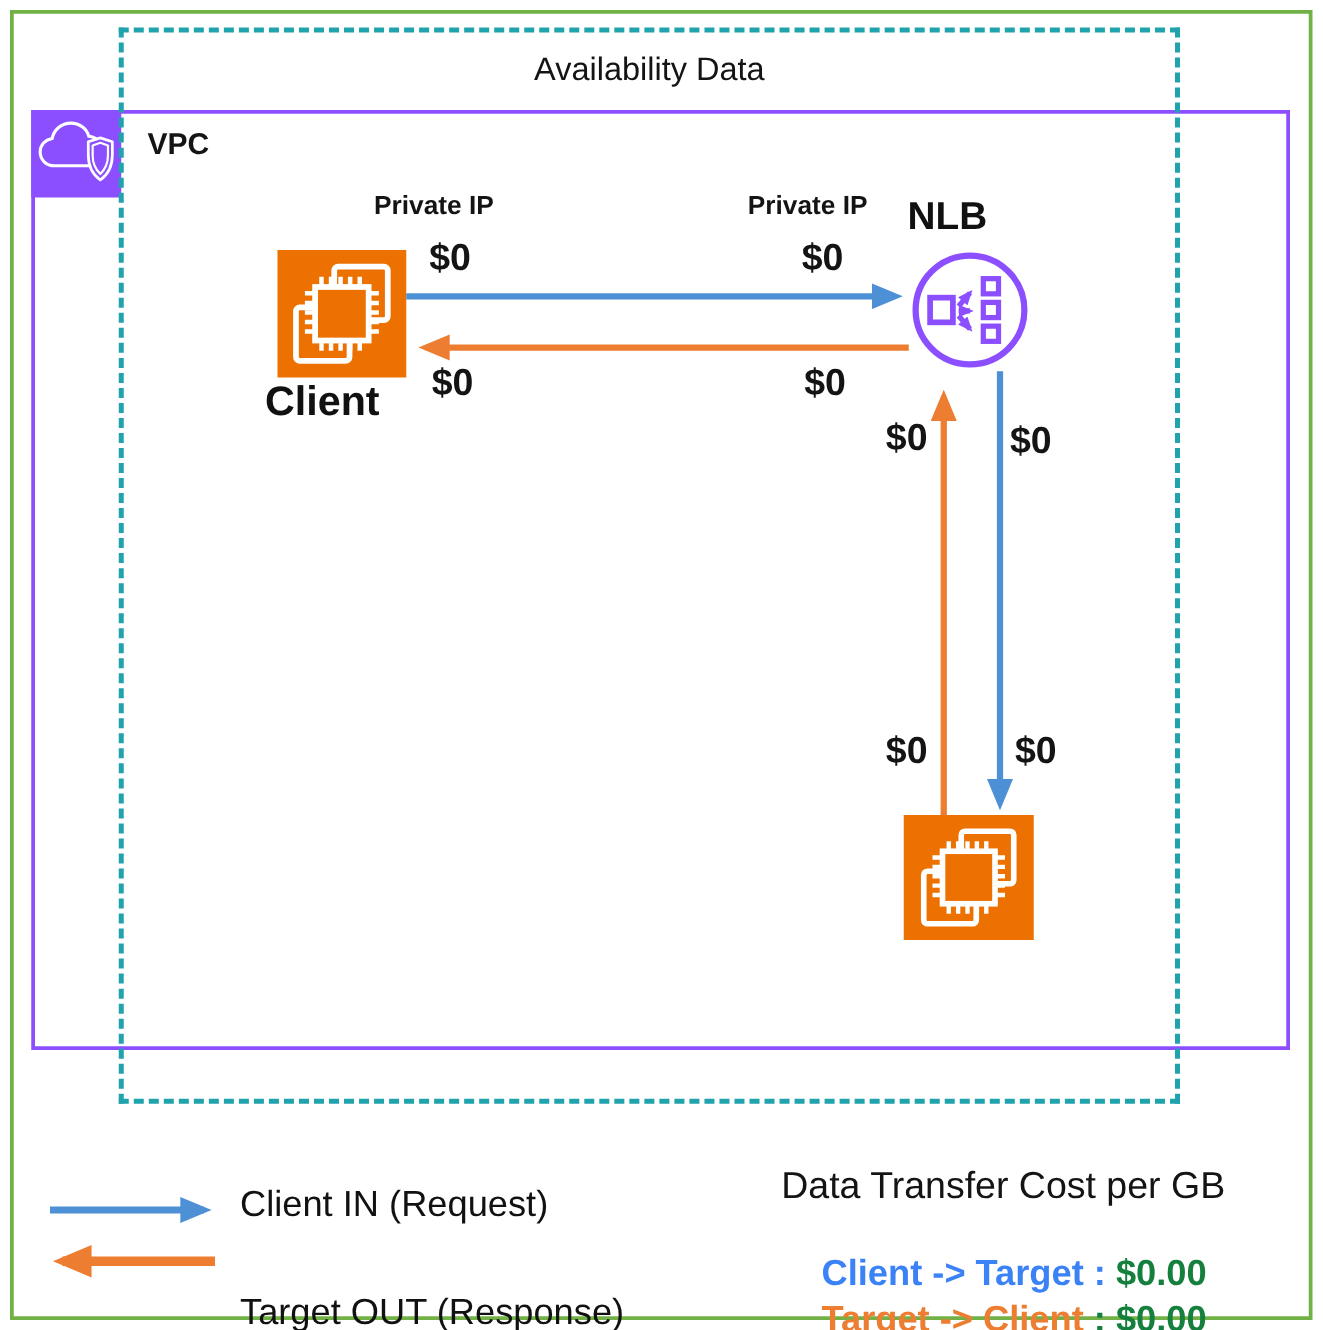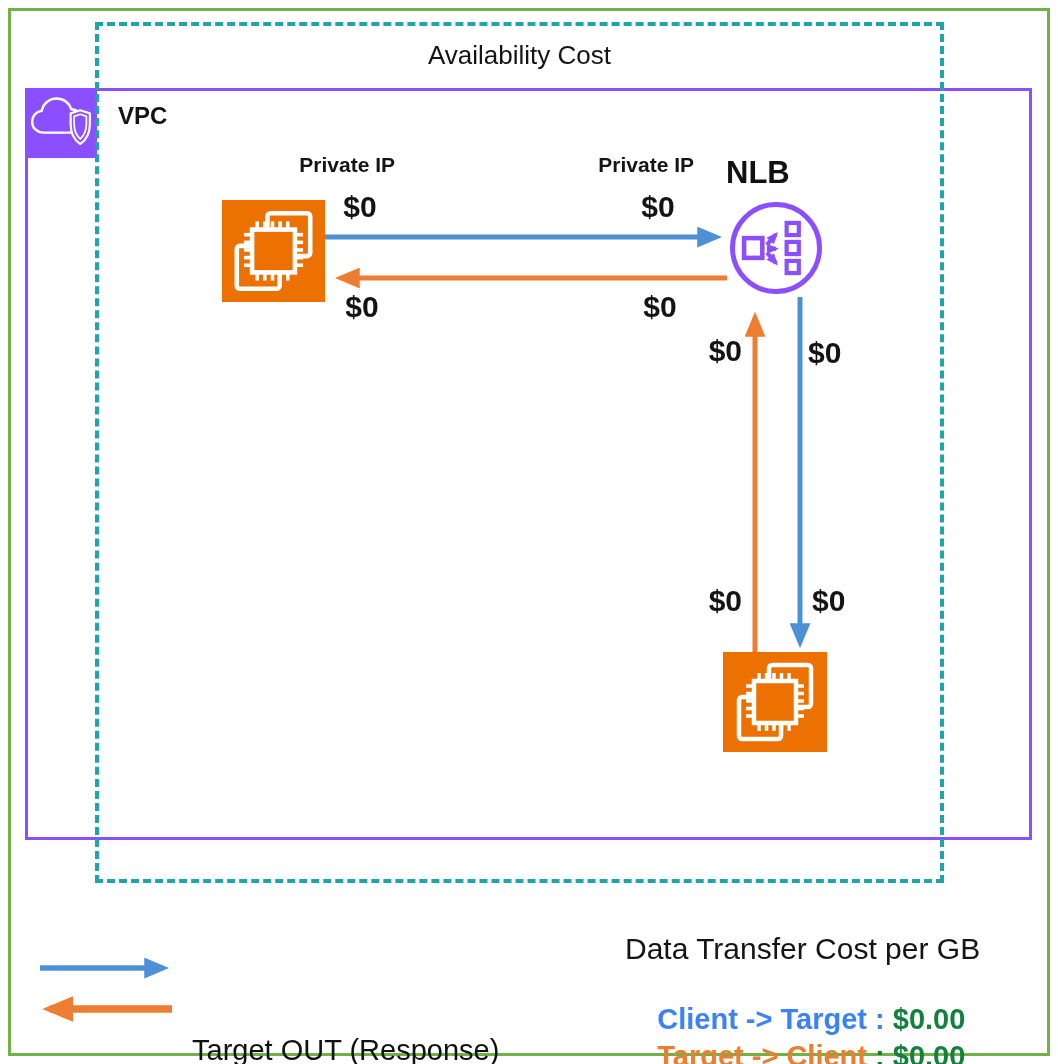--- a/index.html
+++ b/index.html
@@ -64,21 +64,21 @@
 
   <div class="abs vpc-icon">
     <svg width="72" height="70" viewBox="0 0 80 80">
       <path d="M53,51 H20 C12.5,51 7,45.5 7,38.5 C7,32 11.5,27 18,26 C19.5,18 26.5,12 35,12 C43,12 49.5,17 51.5,24 C58.5,24.5 64,30 64,37 C64,40.5 62.7,43.6 60.5,46" fill="none" stroke="#ffffff" stroke-width="2.8" stroke-linecap="round"></path>
       <path d="M51,29 L62,25.5 L73,29 V41 C73,52 68.5,59.5 62,64 C55.5,59.5 51,52 51,41 Z" fill="#8C4FFF" stroke="#ffffff" stroke-width="2.5" stroke-linejoin="round"></path>
       <path d="M55,32.5 L62,30 L69,32.5 V41.5 C69,49.5 66,54.5 62,58.5 C58,54.5 55,49.5 55,41.5 Z" fill="none" stroke="#ffffff" stroke-width="2" stroke-linejoin="round"></path>
     </svg>
   </div>
 
   <div class="abs az-box"></div>
-  <div class="abs az-title">Availability Cost</div>
+  <div class="abs az-title">Availability Data</div>
 
   <div class="abs vpc-label">VPC</div>
 
   <div class="abs node-sq client-icon">
     <svg width="103" height="102" viewBox="0 0 100 100">
       <rect x="44" y="13" width="42" height="42" rx="3" fill="none" stroke="#ffffff" stroke-width="4.5"></rect>
       <rect x="14" y="45" width="42" height="42" rx="3" fill="none" stroke="#ffffff" stroke-width="4.5"></rect>
       <rect x="29" y="29" width="42" height="42" fill="#ED7100" stroke="#ffffff" stroke-width="4.5"></rect>
       <g stroke="#ffffff" stroke-width="3.5">
         <line x1="34" y1="21" x2="34" y2="29"></line>
@@ -97,20 +97,21 @@
           <line x1="21" y1="56.5" x2="29" y2="56.5"></line>
           <line x1="21" y1="64" x2="29" y2="64"></line>
         <line x1="71" y1="34" x2="79" y2="34"></line>
           <line x1="71" y1="41.5" x2="79" y2="41.5"></line>
           <line x1="71" y1="49" x2="79" y2="49"></line>
           <line x1="71" y1="56.5" x2="79" y2="56.5"></line>
           <line x1="71" y1="64" x2="79" y2="64"></line>
       </g>
     </svg>
   </div>
+  <div class="abs node-label client-label">Client</div>
 
   <div class="abs node-label nlb-label">NLB</div>
   <div class="abs nlb-circle">
     <svg width="76" height="76" viewBox="0 0 100 100">
       <defs>
         <marker id="mp" viewBox="0 0 12 10" refX="9" refY="5" markerWidth="16" markerHeight="13" orient="auto" markerUnits="userSpaceOnUse">
           <path d="M0,0 L12,5 L0,10 Z" fill="#8C4FFF"></path>
         </marker>
       </defs>
       <rect x="8" y="37" width="24" height="26" fill="none" stroke="#8C4FFF" stroke-width="6"></rect>
@@ -184,20 +185,21 @@
   <div class="abs flow-label pip-right">Private IP</div>
   <div class="abs cost0 c-a">$0</div>
   <div class="abs cost0 c-b">$0</div>
   <div class="abs cost0 c-c">$0</div>
   <div class="abs cost0 c-d">$0</div>
   <div class="abs cost0 c-e">$0</div>
   <div class="abs cost0 c-f">$0</div>
   <div class="abs cost0 c-g">$0</div>
   <div class="abs cost0 c-h">$0</div>
 
+  <div class="abs legend-label leg1">Client IN (Request)</div>
   <div class="abs legend-label leg2">Target OUT (Response)</div>
 
   <div class="abs cost-title">Data Transfer Cost per GB</div>
   <div class="abs cost-row row1">
     <span class="blue-text">Client -&gt; Target</span><span class="blue-text"> : </span><span class="dark-text">$0.00</span>
   </div>
   <div class="abs cost-row row2">
     <span class="orange-text">Target -&gt; Client</span><span class="dark-text"> : </span><span class="dark-text">$0.00</span>
   </div>
 

